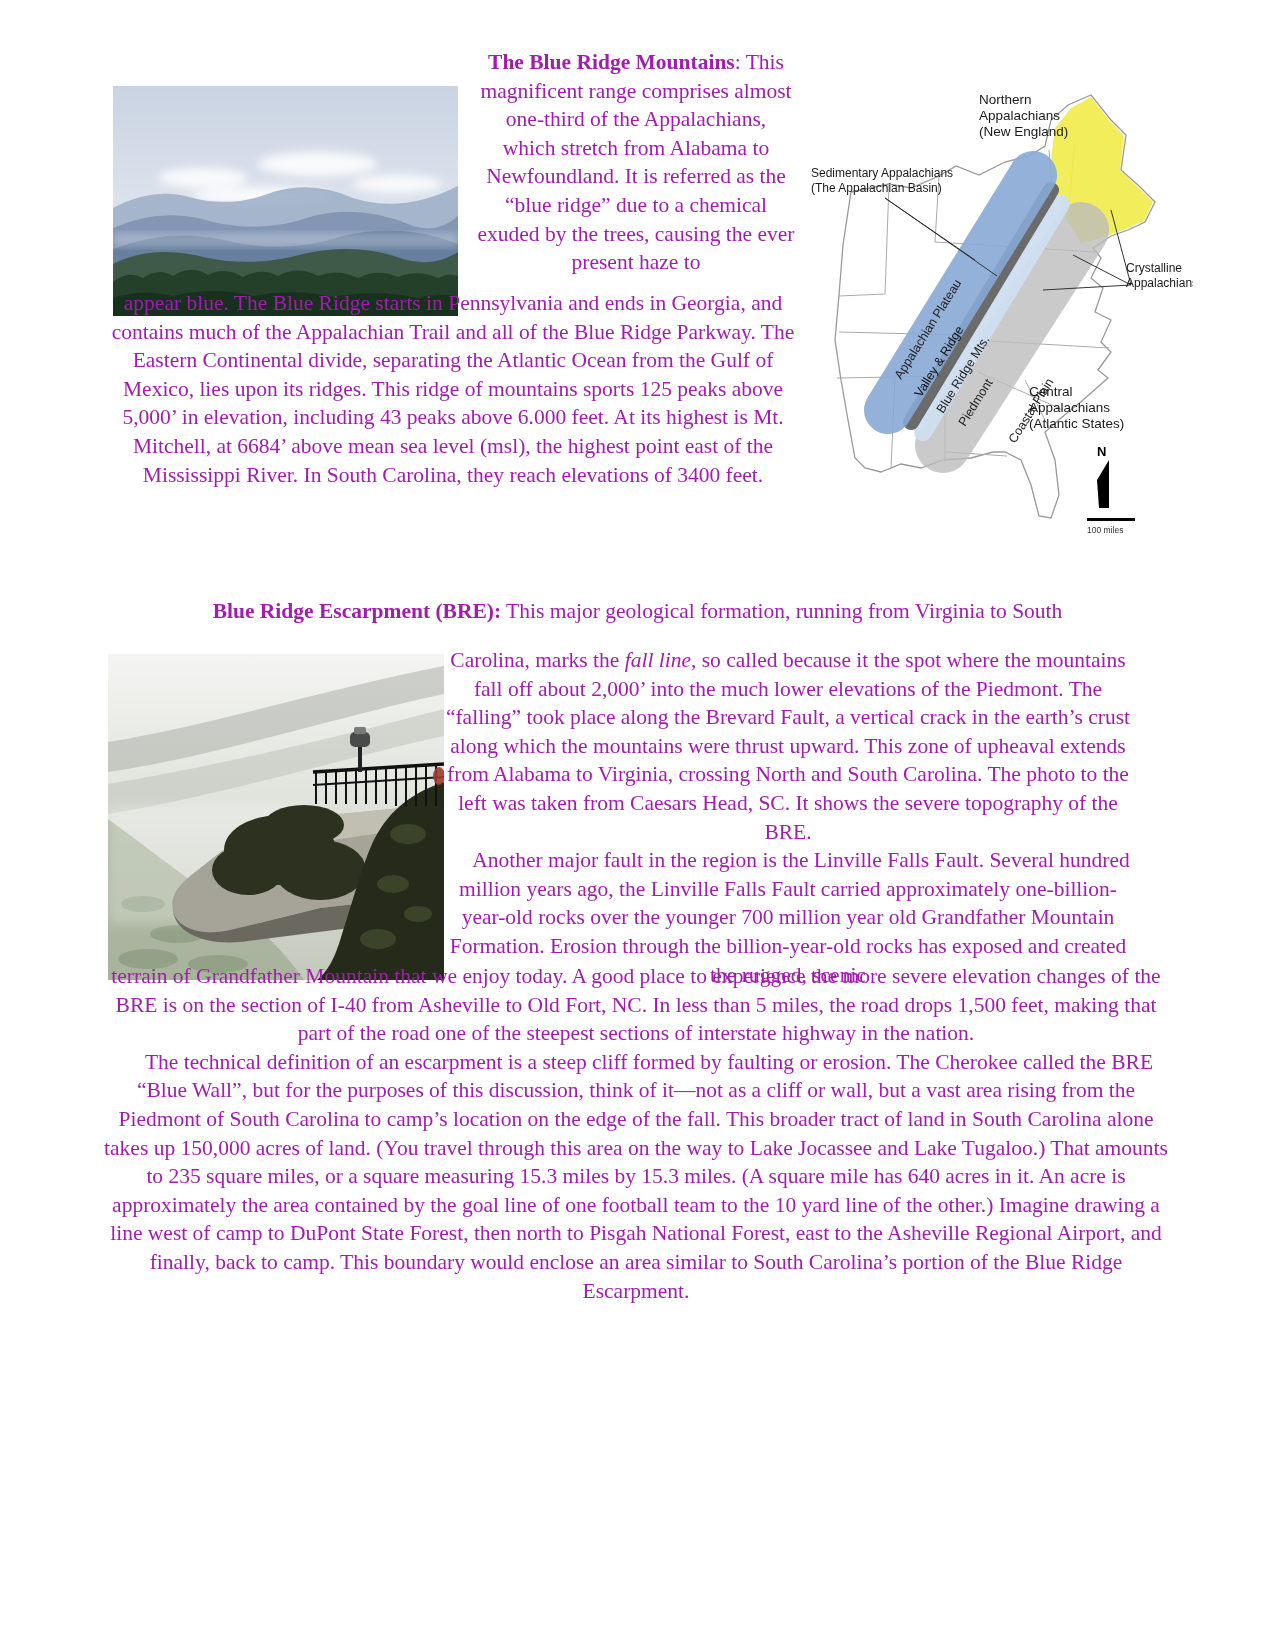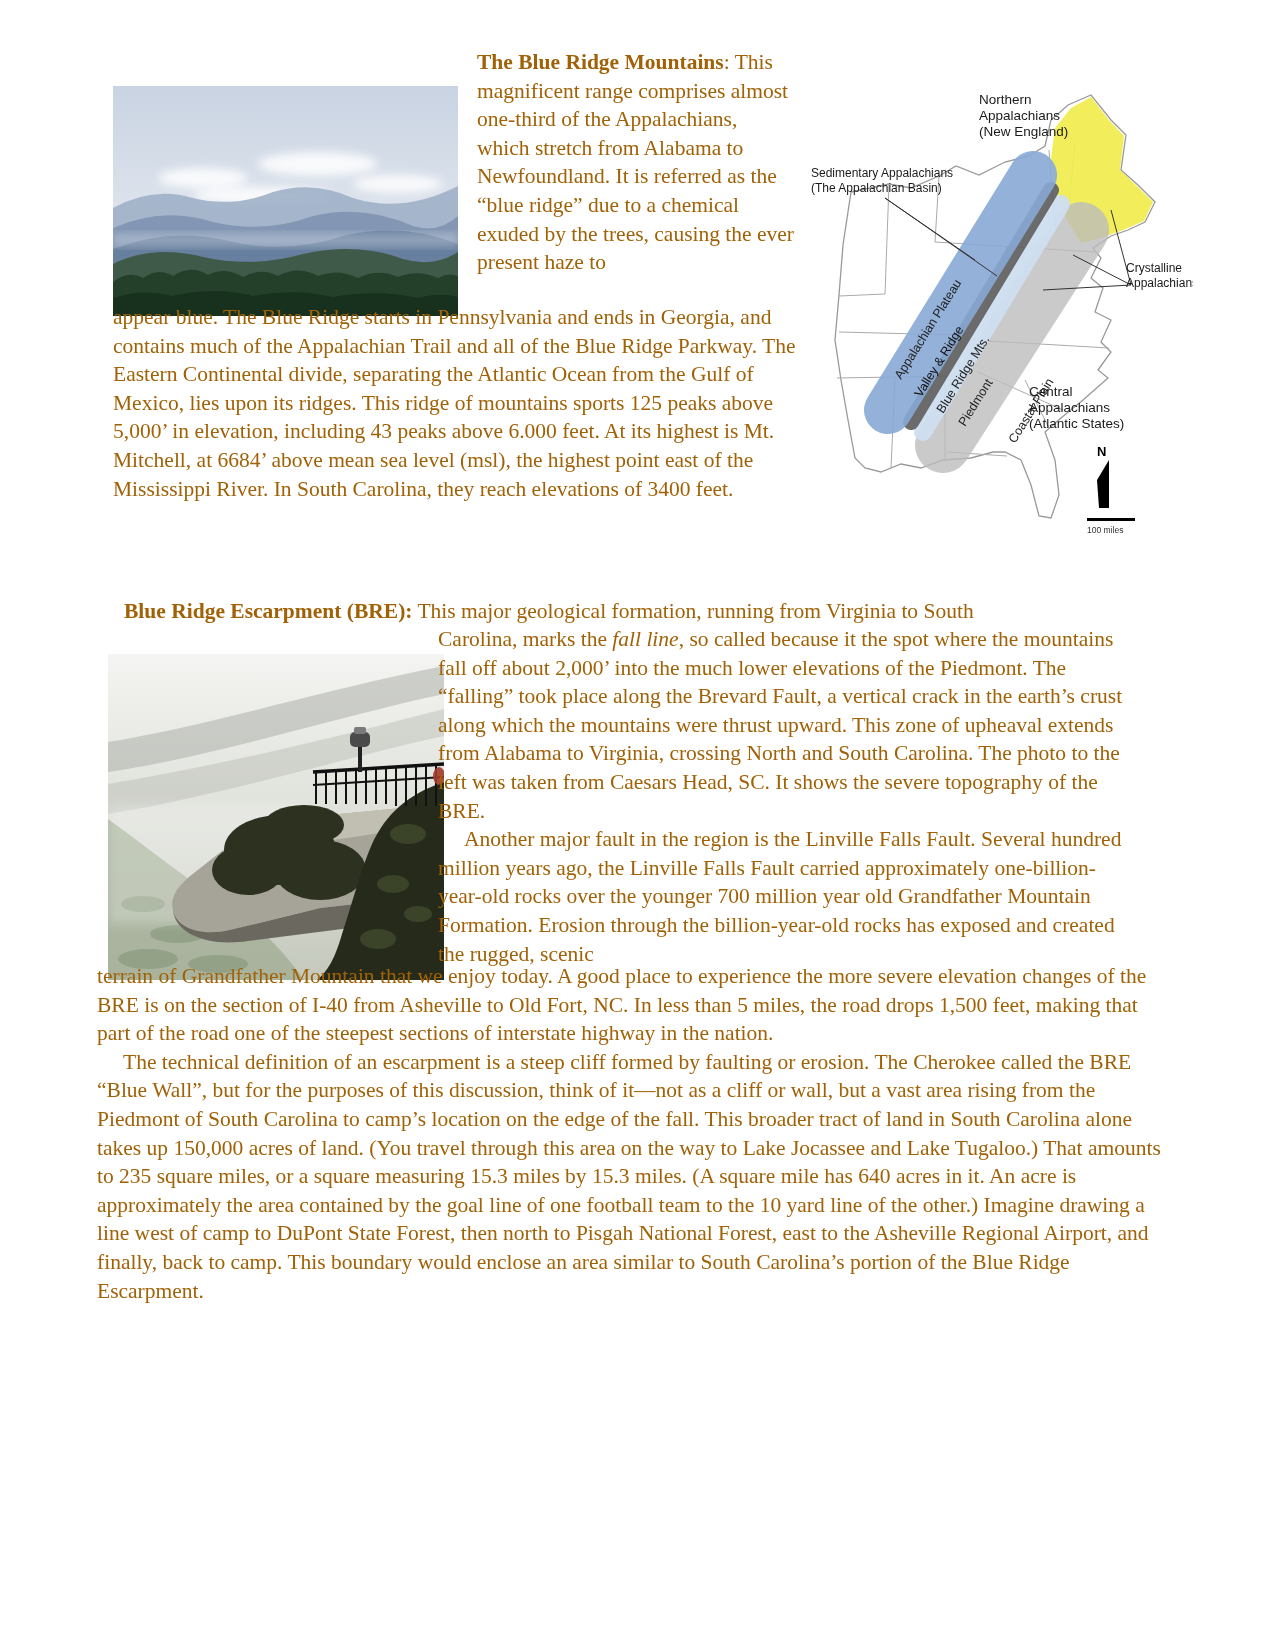--- a/index.html
+++ b/index.html
@@ -1,17 +1,17 @@
 <!DOCTYPE html>
 <html><head>
 <meta charset="utf-8">
 <style>
   html,body{margin:0;padding:0;background:#ffffff;}
   .page{position:relative;width:1275px;height:1650px;background:#fff;overflow:hidden;
-        font-family:"Liberation Serif", serif;color:#a16207;}
+        font-family:"Liberation Serif", serif;color:#a21caf;text-align:center;}
   .abs{position:absolute;}
   .body-text{font-size:21.5px;line-height:28.6px;letter-spacing:0;}
   .body-text p{margin:0;}
   .bold{font-weight:bold;}
   .ital{font-style:italic;}
   .indent{text-indent:26px;}
   .photo{display:block;}
   svg text{font-family:"Liberation Sans", sans-serif;}
 </style>
 </head>
@@ -44,21 +44,21 @@
       <path d="M0,178 Q40,158 90,171 Q140,182 190,168 Q245,156 290,173 Q320,182 345,166 L345,230 L0,230 Z" fill="#3f5a49"></path>
       <path d="M0,196 Q15,184 30,192 Q45,181 60,190 Q78,178 95,189 Q112,180 130,191 Q148,181 165,190 Q185,179 205,190 Q225,182 245,192 Q265,182 285,191 Q305,183 325,192 Q335,186 345,190 L345,230 L0,230 Z" fill="#24402a"></path>
       <path d="M0,212 Q30,202 60,210 Q100,200 140,210 Q180,202 220,211 Q265,203 305,212 Q328,206 345,211 L345,230 L0,230 Z" fill="#18301e"></path>
     </svg>
   </div>
 
   <div class="abs body-text" style="left:477px;top:48px;width:318px;">
     <p><span class="bold">The Blue Ridge Mountains</span><span>:  This magnificent range comprises almost one-third of the Appalachians, which stretch from Alabama to Newfoundland.  It is referred as the “blue ridge” due to a chemical exuded by the trees, causing the ever present haze to</span></p>
   </div>
 
-  <div class="abs body-text" style="left:107px;top:303px;width:692px;margin-left:6px;">
+  <div class="abs body-text" style="left:107px;top:289px;width:692px;">
     <p>appear blue.  The Blue Ridge starts in Pennsylvania and ends in Georgia, and contains much of the Appalachian Trail and all of the Blue Ridge Parkway.  The Eastern Continental divide, separating the Atlantic Ocean from the Gulf of Mexico, lies upon its ridges.   This ridge of mountains sports 125 peaks above 5,000’ in elevation, including 43 peaks above 6.000 feet.  At its highest is Mt. Mitchell, at 6684’ above mean sea level (msl), the highest point east of the Mississippi River.  In South Carolina, they reach elevations of 3400 feet.</p>
   </div>
 
   <div class="abs" style="left:793px;top:80px;width:400px;height:456px;">
     <svg width="400" height="456" viewBox="0 0 400 456">
 
       <path d="M58,112 L96,104 L118,108 L146,96 L163,86 L186,95 L212,82 L236,76 L252,66
            L258,40 L275,25 L298,15 L318,40 L333,55 L328,90 L345,105 L362,122
            L352,142 L335,150 L318,156 L300,168 L308,178 L298,198 L310,208
            L302,232 L318,240 L308,262 L318,272 L305,290 L315,298
@@ -117,21 +117,21 @@
       <text transform="translate(222,364) rotate(-58)" font-size="12.5" fill="#222222">Coastal Plain</text>
 
       <text x="304" y="376" font-size="13" font-weight="bold" fill="#000">N</text>
       <polygon points="306,428 316,428 316,380 304,400" fill="#000000"></polygon>
 
       <rect x="294" y="438" width="48" height="3" fill="#000000"></rect>
       <text x="294" y="453" font-size="8.5" fill="#333333">100 miles</text>
     </svg>
   </div>
 
-  <div class="abs body-text" style="left:124px;top:597px;width:1075px;">
+  <div class="abs body-text" style="left:100px;top:597px;width:1075px;">
     <p><span class="bold">Blue Ridge Escarpment (BRE):</span><span> This major geological formation, running from Virginia to South</span></p>
   </div>
 
   <div class="abs" style="left:108px;top:654px;width:336px;height:326px;">
     <svg class="photo" width="336" height="326" viewBox="0 0 336 326">
       <defs>
         <linearGradient id="haze2" x1="0" y1="0" x2="0" y2="1">
           <stop offset="0" stop-color="#f4f5f2"></stop>
             <stop offset="0.55" stop-color="#dcded7"></stop>
             <stop offset="1" stop-color="#c4c9bc"></stop>
@@ -193,21 +193,21 @@
 
       <g>
         <rect x="250" y="92" width="4" height="26" fill="#222222"></rect>
         <rect x="242" y="78" width="20" height="15" rx="5" fill="#4a4a4a"></rect>
         <rect x="246" y="73" width="12" height="7" rx="2" fill="#7a7a7a"></rect>
       </g>
       <ellipse cx="331" cy="122" rx="6" ry="9" fill="#a23b2e" opacity="0.9"></ellipse>
     </svg>
   </div>
 
-  <div class="abs body-text" style="left:438px;top:625px;width:700px;">
+  <div class="abs body-text" style="left:438px;top:646px;width:700px;">
     <p><span>Carolina, marks the </span><span class="ital">fall line</span><span>, so called because it the spot where the mountains fall off about 2,000’ into the much lower elevations of the Piedmont.  The “falling” took place along the Brevard Fault, a vertical crack in the earth’s crust along which the mountains were thrust upward.  This zone of upheaval extends from Alabama to Virginia, crossing North and South Carolina.  The photo to the left was taken from Caesars Head, SC.  It shows the severe topography of the BRE.</span></p>
     <p class="indent">Another major fault in the region is the Linville Falls Fault.  Several hundred million years ago, the Linville Falls Fault carried approximately one-billion-year-old rocks over the younger 700 million year old Grandfather Mountain Formation.  Erosion through the billion-year-old rocks has exposed and created the rugged, scenic</p>
   </div>
 
   <div class="abs body-text" style="left:97px;top:962px;width:1078px;">
     <p>terrain of Grandfather Mountain that we enjoy today.  A good place to experience the more severe elevation changes of the BRE is on the section of I-40 from Asheville to Old Fort, NC.  In less than 5 miles, the road drops 1,500 feet, making that part of the road one of the steepest sections of interstate highway in the nation.</p>
     <p class="indent">The technical definition of an escarpment is a steep cliff formed by faulting or erosion.  The Cherokee called the BRE “Blue Wall”, but for the purposes of this discussion, think of it—not as a cliff or wall, but a vast area rising from the Piedmont of South Carolina to camp’s location on the edge of the fall.  This broader tract of land in South Carolina alone takes up 150,000 acres of land.  (You travel through this area on the way to Lake Jocassee and Lake Tugaloo.) That amounts to 235 square miles, or a square measuring 15.3 miles by 15.3 miles.  (A square mile has 640 acres in it.  An acre is approximately the area contained by the goal line of one football team to the 10 yard line of the other.)  Imagine drawing a line west of camp to DuPont State Forest, then north to Pisgah National Forest, east to the Asheville Regional Airport, and finally, back to camp.  This boundary would enclose an area similar to South Carolina’s portion of the Blue Ridge Escarpment.</p>
   </div>
 
 </div>

